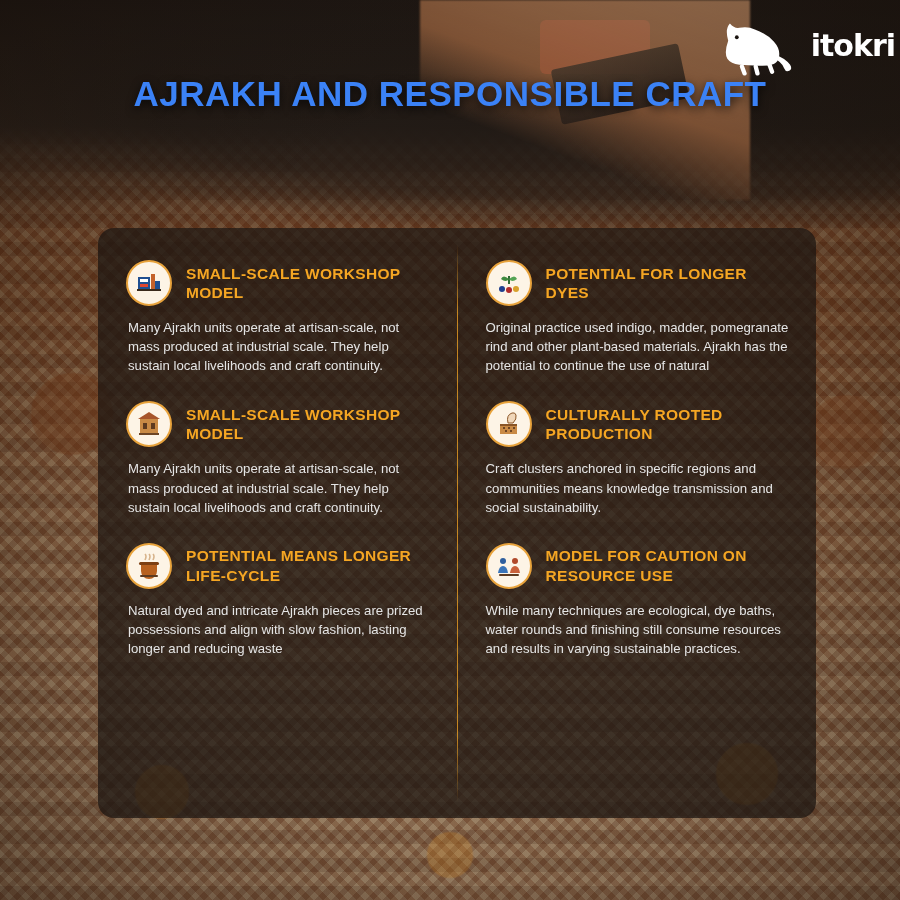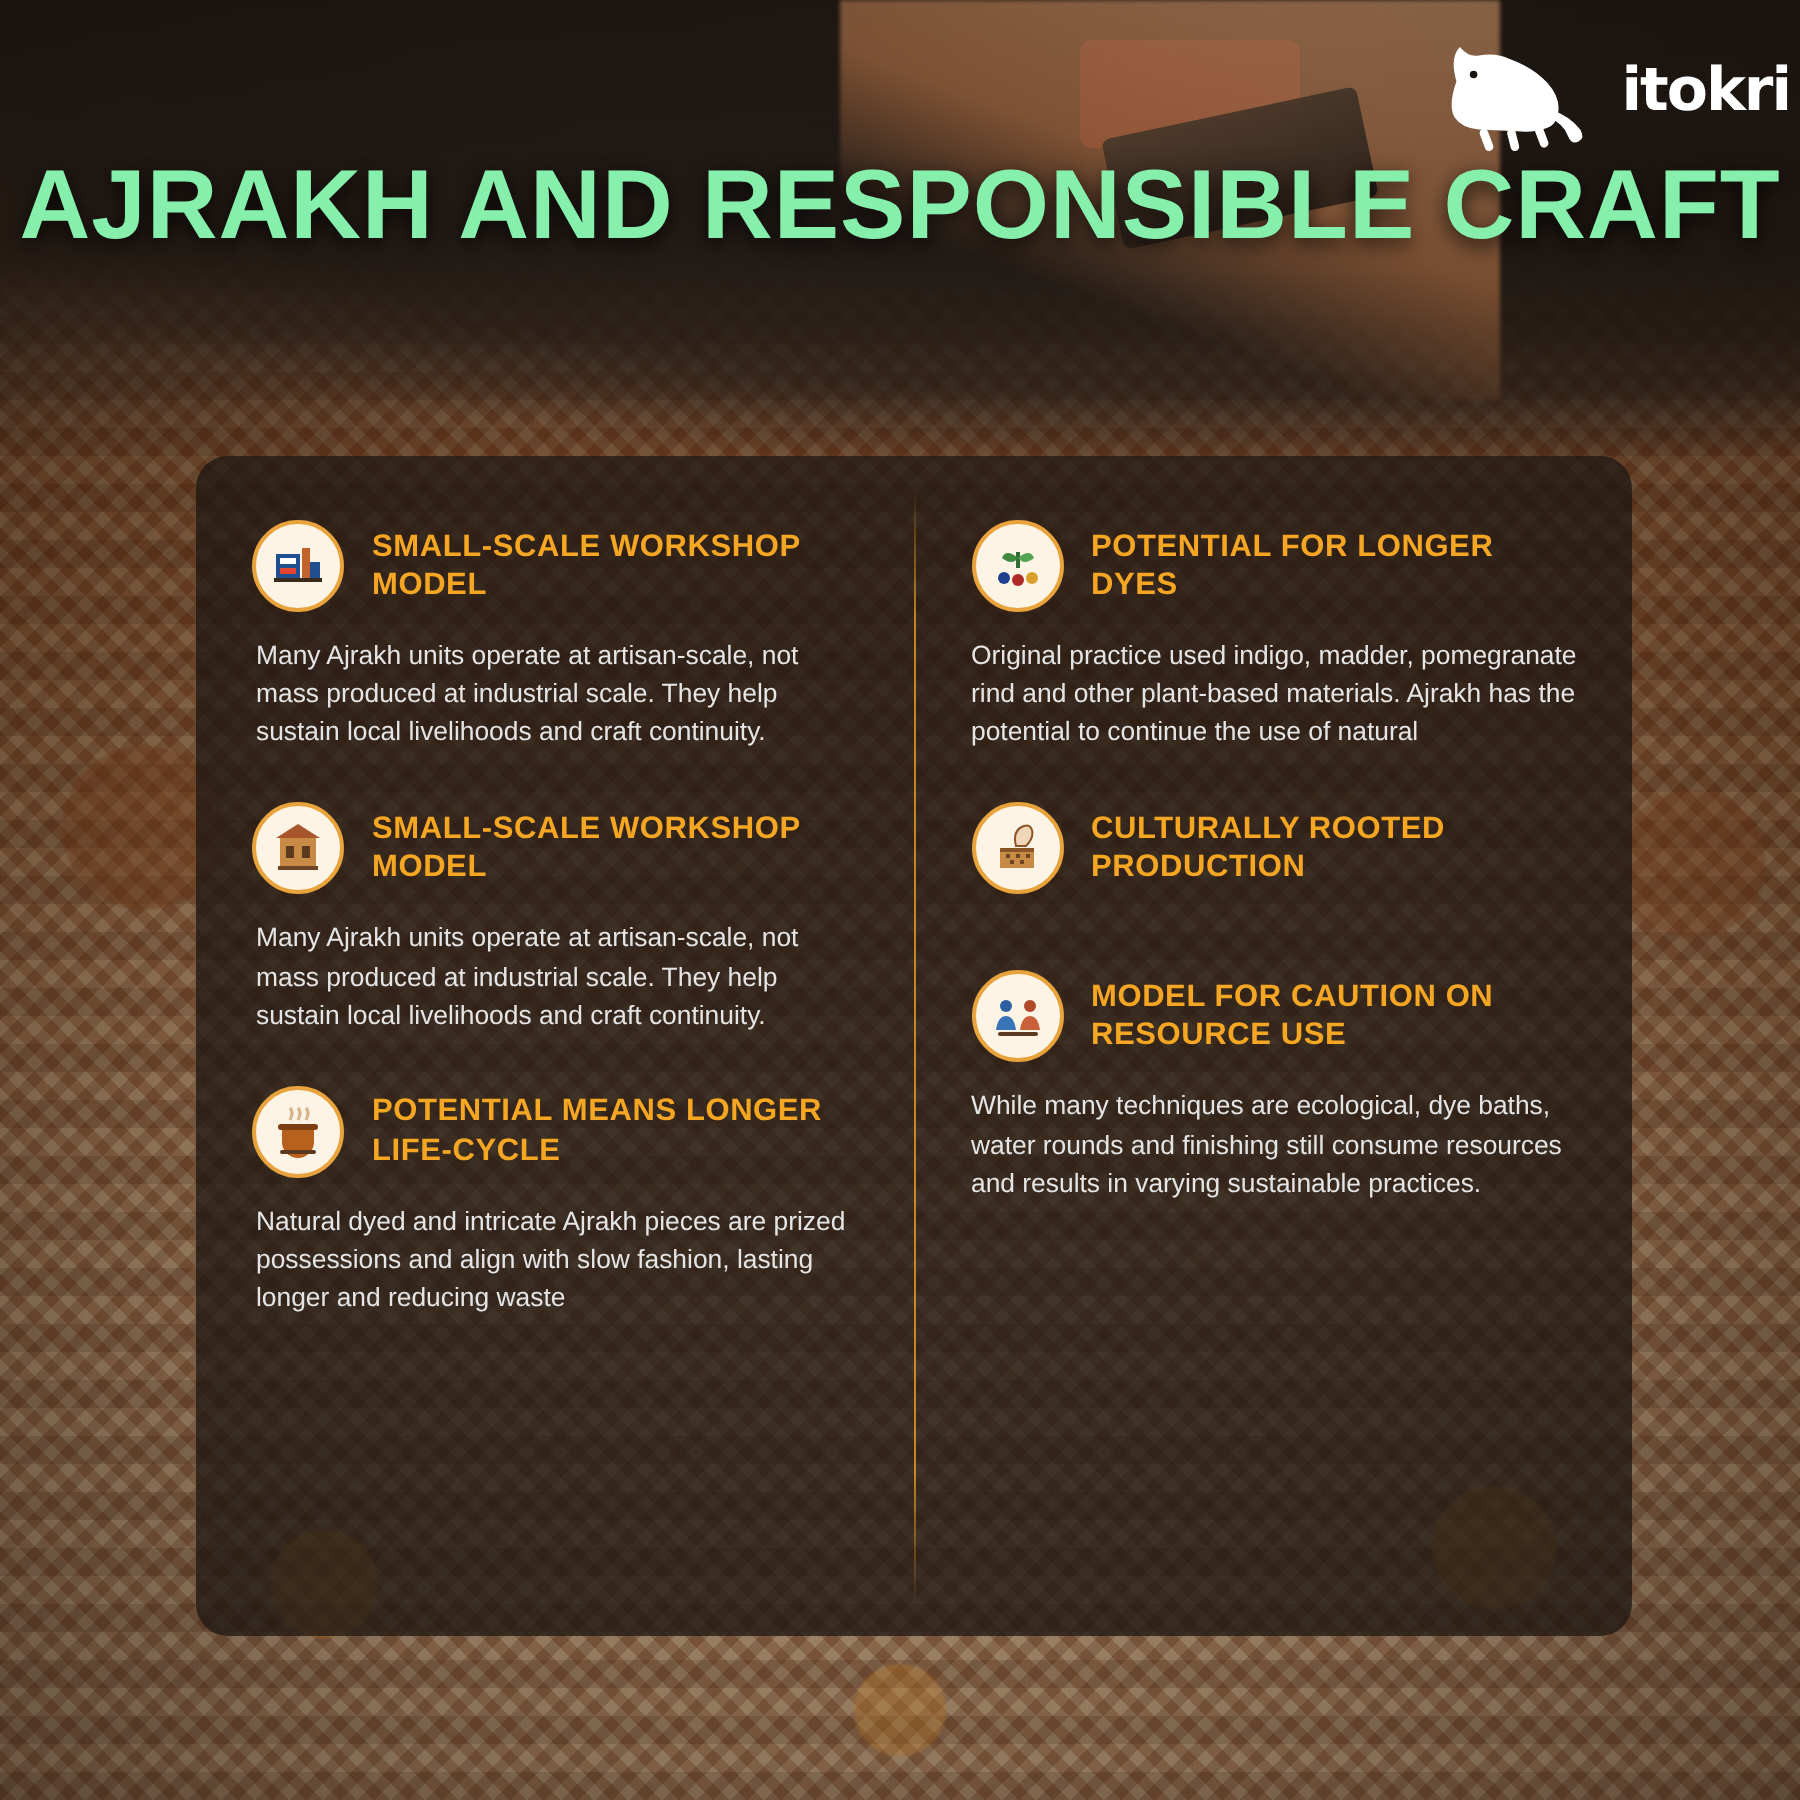--- a/index.html
+++ b/index.html
@@ -95,22 +95,22 @@
     font-family: "DejaVu Sans", sans-serif;
   }
 
   
   .title {
     position: absolute;
     top: 72px;
     left: 0;
     width: 900px;
     text-align: center;
-    color: #86efac;
-    font-size: 49px;
+    color: #3b82f6;
+    font-size: 35px;
     line-height: 1.28;
     font-weight: bold;
     letter-spacing: 0.5px;
     text-shadow: 0 3px 10px rgba(0,0,0,0.75);
   }
 
   
   .panel {
     position: absolute;
     left: 98px;
@@ -270,20 +270,21 @@
           <span class="icon-badge">
             <svg width="30" height="30" viewBox="0 0 30 30">
               <rect x="6" y="15" width="17" height="10" fill="#c98a45"></rect>
               <path d="M6 15 h17 v2 h-17 z" fill="#8a5526"></path>
               <path d="M9 18 h2 v2 h-2 z M14 18 h2 v2 h-2 z M19 18 h2 v2 h-2 z M11 21 h2 v2 h-2 z M16 21 h2 v2 h-2 z" fill="#6d4524"></path>
               <path d="M14 14 q-2 -8 4 -10 q3 -1 4 2 q1 4 -3 8 z" fill="#f0d6b8" stroke="#8a5526" stroke-width="1"></path>
             </svg>
           </span>
           <span class="item-title">CULTURALLY ROOTED PRODUCTION</span>
         </div>
+        <div class="item-body">Craft clusters anchored in specific regions and communities means knowledge transmission and social sustainability.</div>
       </div>
 
       <div class="item">
         <div class="item-head">
           <span class="icon-badge">
             <svg width="30" height="30" viewBox="0 0 30 30">
               <circle cx="9" cy="10" r="3" fill="#2f5f9e"></circle>
               <circle cx="21" cy="10" r="3" fill="#b0492a"></circle>
               <path d="M4 22 q1 -7 5 -7 q4 0 5 7 z" fill="#3a74b8"></path>
               <path d="M16 22 q1 -7 5 -7 q4 0 5 7 z" fill="#c9603a"></path>

